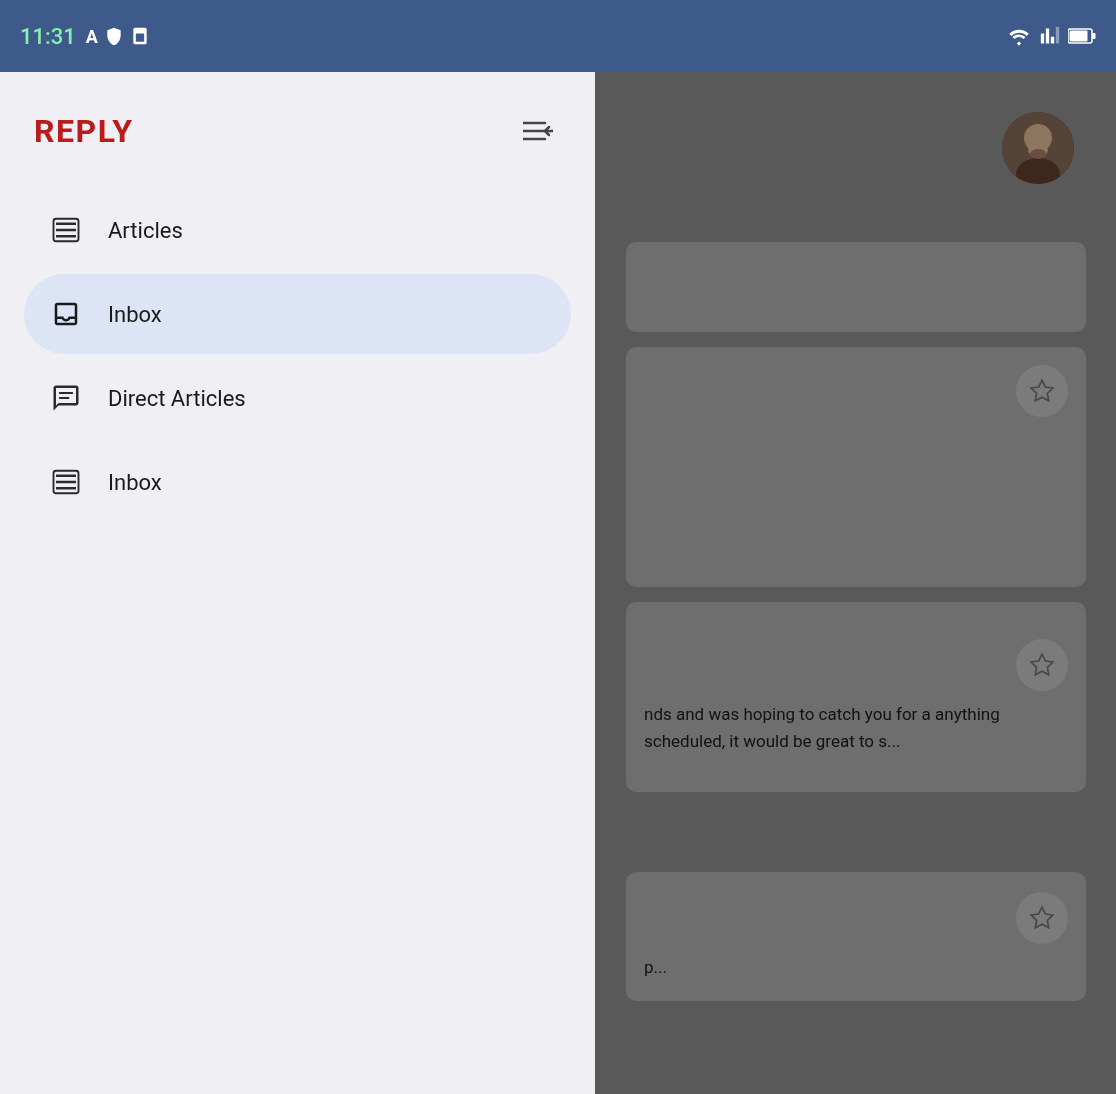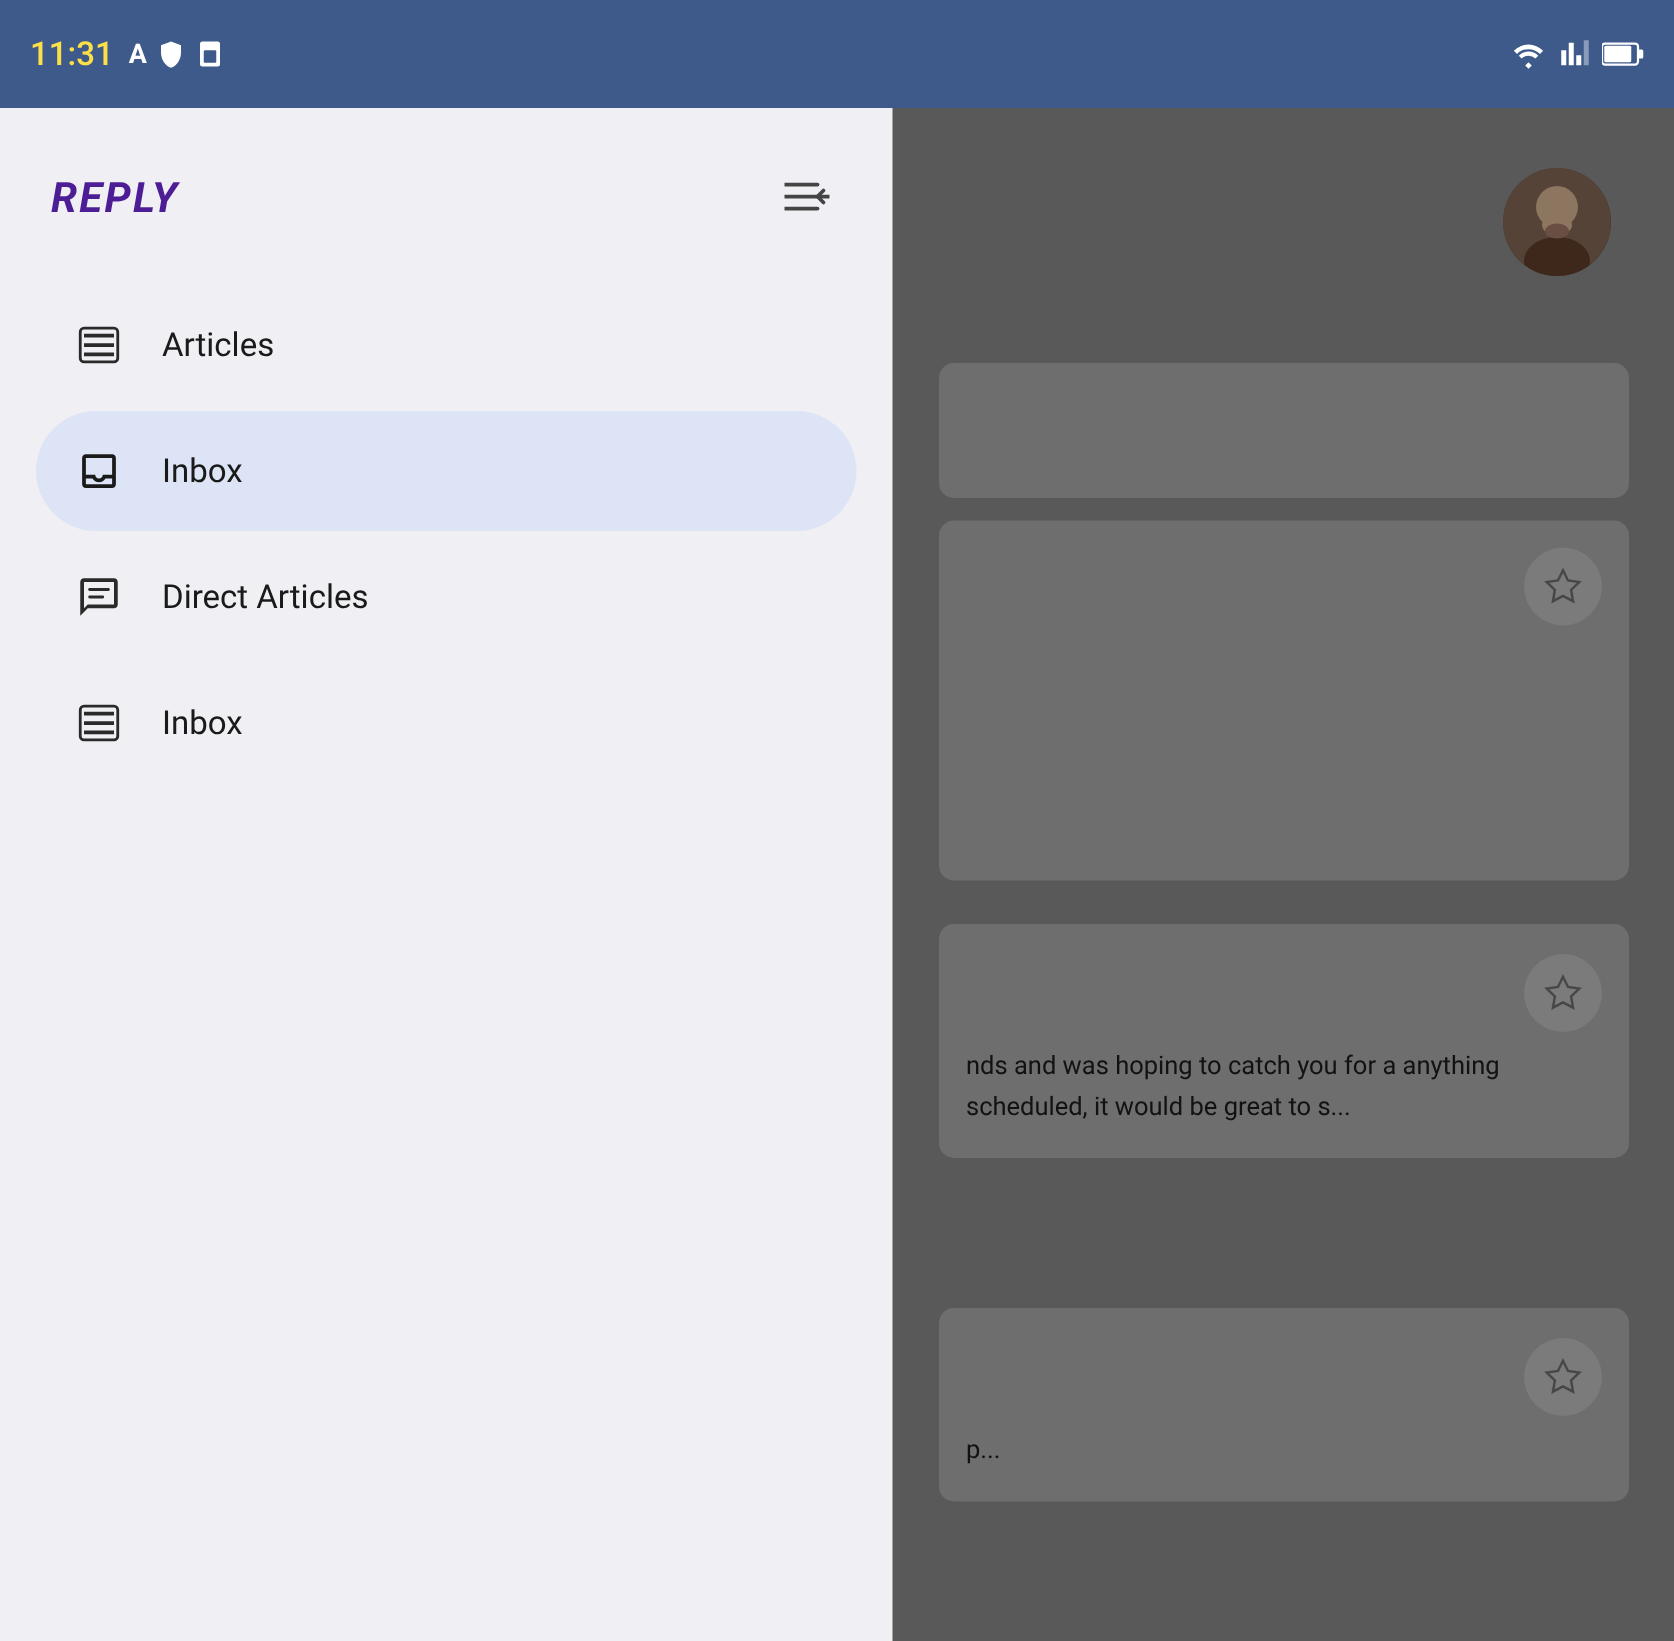--- a/index.html
+++ b/index.html
@@ -25,21 +25,21 @@
       z-index: 100;
     }
 
     .status-bar-left {
       display: flex;
       align-items: center;
       gap: 10px;
     }
 
     .status-time {
-      color: #fde047;
+      color: #86efac;
       font-size: 22px;
       font-weight: 500;
       text-align: right;
     }
 
     .status-icons {
       display: flex;
       align-items: center;
       gap: 6px;
     }
@@ -151,25 +151,24 @@
     
     .drawer-header {
       display: flex;
       align-items: center;
       justify-content: space-between;
       margin-bottom: 40px;
       padding: 0 10px;
     }
 
     .app-title {
-      color: #4c1d95;
-      font-size: 28px;
+      color: #b91c1c;
+      font-size: 32px;
       font-weight: 700;
       letter-spacing: 1.5px;
-      font-style: italic;
     }
 
     .menu-close-btn {
       background: none;
       border: none;
       cursor: pointer;
       padding: 8px;
       display: flex;
       align-items: center;
     }
@@ -281,21 +280,21 @@
     </div>
 
     <div style="position:absolute; top: 275px; right: 30px; width: 460px; background: #9e9e9e; border-radius: 10px; height: 240px; display:flex; align-items:flex-start; justify-content:flex-end; padding: 18px;">
       <button class="star-btn">
         <svg class="star-icon-svg" viewBox="0 0 24 24" fill="none" stroke="#666" stroke-width="1.5">
           <polygon points="12,2 15.09,8.26 22,9.27 17,14.14 18.18,21.02 12,17.77 5.82,21.02 7,14.14 2,9.27 8.91,8.26"></polygon>
         </svg>
       </button>
     </div>
 
-    <div style="position:absolute; top: 544px; right: 30px; width: 460px; background: #9e9e9e; border-radius: 10px; padding: 20px 18px; display:flex; flex-direction:column; gap: 10px;">
+    <div style="position:absolute; top: 530px; right: 30px; width: 460px; background: #9e9e9e; border-radius: 10px; padding: 37px 18px; display:flex; flex-direction:column; gap: 10px;">
       <div style="display:flex; justify-content:flex-end;">
         <button class="star-btn">
           <svg class="star-icon-svg" viewBox="0 0 24 24" fill="none" stroke="#666" stroke-width="1.5">
             <polygon points="12,2 15.09,8.26 22,9.27 17,14.14 18.18,21.02 12,17.77 5.82,21.02 7,14.14 2,9.27 8.91,8.26"></polygon>
           </svg>
         </button>
       </div>
       <p class="truncated-text">nds and was hoping to catch you for a
 anything scheduled, it would be great to s...</p>
     </div>

